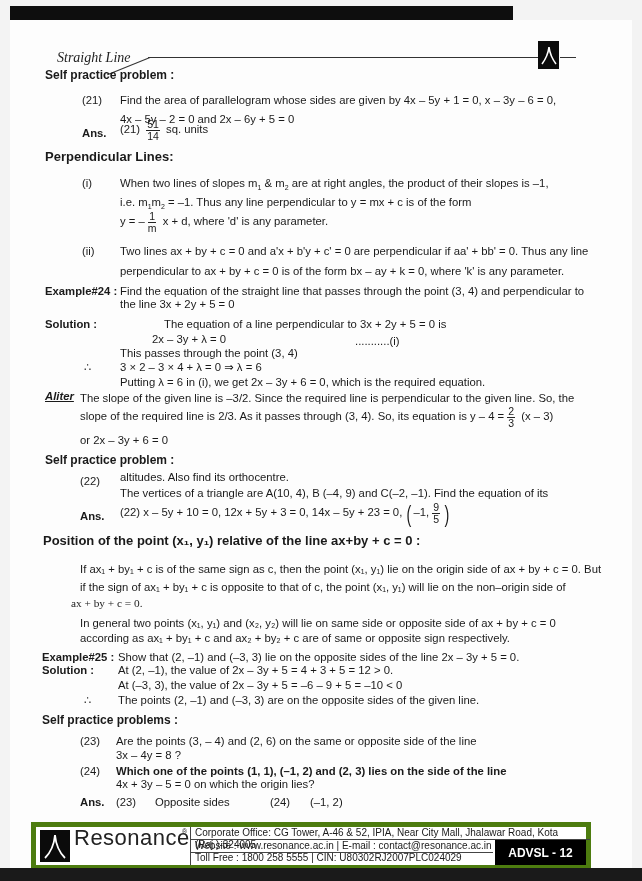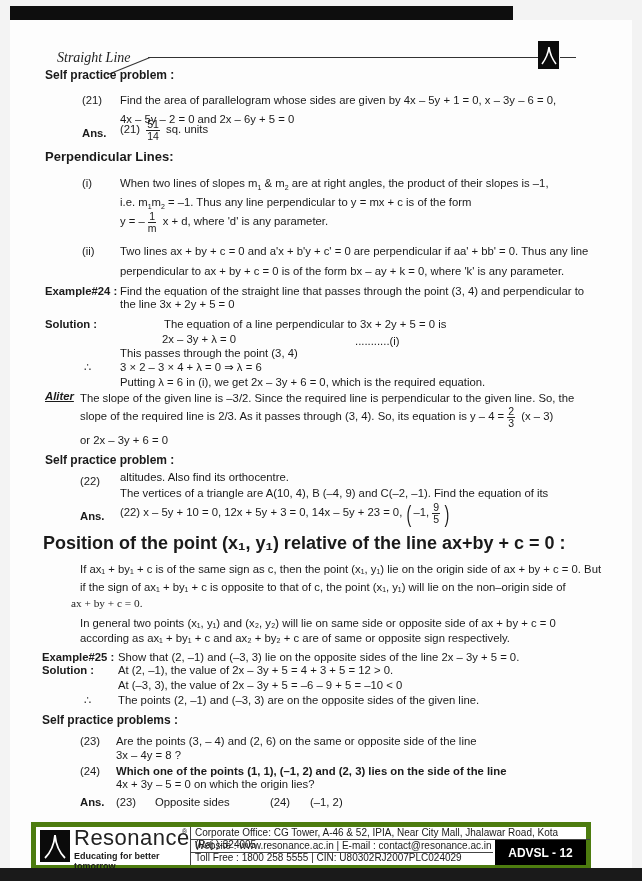--- a/index.html
+++ b/index.html
@@ -84,21 +84,21 @@
 </div>
 <div class="abs t12" style="left:82px;top:245px;">(ii)</div>
 <div class="abs t12" style="left:120px;top:245px;">Two lines ax + by + c = 0 and a'x + b'y + c' = 0 are perpendicular if aa' + bb' = 0. Thus any line</div>
 <div class="abs t12" style="left:120px;top:265px;">perpendicular to ax + by + c = 0 is of the form bx – ay + k = 0, where 'k' is any parameter.</div>
 
 <div class="abs t12 bold" style="left:45px;top:285px;">Example#24 :</div>
 <div class="abs t12" style="left:120px;top:285px;">Find the equation of the straight line that passes through the point (3, 4)  and  perpendicular  to</div>
 <div class="abs t12" style="left:120px;top:298px;">the line 3x + 2y + 5 = 0</div>
 <div class="abs t12 bold" style="left:45px;top:318px;">Solution :</div>
 <div class="abs t12" style="left:120px;top:318px;margin-left:44px;">The equation of a line perpendicular to 3x + 2y + 5 = 0 is</div>
-<div class="abs t12" style="left:162px;top:333px;">2x – 3y + λ = 0</div>
+<div class="abs t12" style="left:152px;top:333px;">2x – 3y + λ = 0</div>
 <div class="abs t12" style="left:355px;top:335px;">...........(i)</div>
 <div class="abs t12" style="left:120px;top:347px;">This passes through the point (3, 4)</div>
 <div class="abs t12" style="left:84px;top:361px;">∴</div>
 <div class="abs t12" style="left:120px;top:361px;">3 × 2 – 3 × 4 + λ = 0 ⇒ λ = 6</div>
 <div class="abs t12" style="left:120px;top:376px;">Putting λ = 6 in (i), we get 2x – 3y + 6 = 0, which is the required equation.</div>
 <div class="abs t12 under" style="left:45px;top:390px;">Aliter</div>
 <div class="abs t12" style="left:80px;top:392px;">The slope of the given line is –3/2. Since the required line is perpendicular to the  given line. So, the</div>
 <div class="abs t12" style="left:80px;top:406px;">
   <span>slope of the required line is 2/3. As it passes through (3, 4). So, its equation is y – 4 =</span><span class="frac">
       <span class="num">2</span>
@@ -114,21 +114,21 @@
 <div class="abs t12" style="left:120px;top:471px;">altitudes. Also find its orthocentre.</div>
 <div class="abs t12 bold" style="left:80px;top:510px;">Ans.</div>
 <div class="abs t12" style="left:120px;top:502px;">
   <span>(22) x – 5y + 10 = 0, 12x + 5y + 3 = 0, 14x – 5y + 23 = 0,</span>
   <span class="paren">(</span><span>–1,</span><span class="frac">
       <span class="num">9</span>
       <span>5</span>
     </span><span class="paren">)</span>
 </div>
 
-<div class="abs bold" style="left:43px;top:533px;font-size:18px;">Position of the point (x₁, y₁) relative of the line ax+by + c = 0 :</div>
+<div class="abs bold" style="left:43px;top:533px;font-size:13px;">Position of the point (x₁, y₁) relative of the line ax+by + c = 0 :</div>
 <div class="abs t12" style="left:80px;top:563px;">If ax₁ + by₁ + c is of the same sign as c, then the point (x₁, y₁) lie on the origin side of ax + by + c = 0. But</div>
 <div class="abs t12" style="left:80px;top:581px;">if the sign of ax₁ + by₁ + c is opposite to that of c, the point (x₁, y₁) will lie on the non–origin side of</div>
 <div class="abs t12" style="left:71px;top:597px;font-family:Liberation Serif, serif;">ax + by + c = 0.</div>
 <div class="abs t12" style="left:80px;top:617px;">In general two points (x₁, y₁) and (x₂, y₂) will lie on same side or opposite side of  ax + by + c = 0</div>
 <div class="abs t12" style="left:80px;top:632px;">according as ax₁ + by₁ + c and ax₂ + by₂ + c are of same or opposite sign respectively.</div>
 
 <div class="abs t12 bold" style="left:42px;top:651px;">Example#25 :</div>
 <div class="abs t12" style="left:118px;top:651px;">Show that (2, –1) and (–3, 3) lie on the opposite sides of the line 2x – 3y + 5 = 0.</div>
 <div class="abs t12 bold" style="left:42px;top:664px;">Solution :</div>
 <div class="abs t12" style="left:118px;top:664px;">At (2, –1), the value of 2x – 3y + 5 = 4 + 3 + 5 = 12 &gt; 0.</div>
@@ -151,21 +151,20 @@
 
 <div class="footer-box">
   <div class="footer-logo">
     <div class="footer-logo-icon">
       <svg width="22" height="26" viewBox="0 0 22 26">
           <path d="M11 2 C10 13 6 20 1 25 M11 2 C12 13 16 20 21 25" stroke="#fff" stroke-width="1.8" fill="none"></path>
         </svg>
     </div>
     <div class="footer-brand">Resonance</div>
     <div class="footer-reg">®</div>
-    <div class="footer-tag">Educating for better tomorrow</div>
   </div>
   <div class="footer-line l1">Corporate Office: CG Tower, A-46 &amp; 52, IPIA, Near City Mall, Jhalawar Road, Kota (Raj.)-324005</div>
   <div class="footer-line l2">Website : www.resonance.ac.in | E-mail : contact@resonance.ac.in</div>
   <div class="footer-line l3">Toll Free : 1800 258 5555 | CIN: U80302RJ2007PLC024029</div>
   <div class="footer-code">ADVSL - 12</div>
 </div>
 
 <div class="bottomband"></div>
 
 </body></html>

